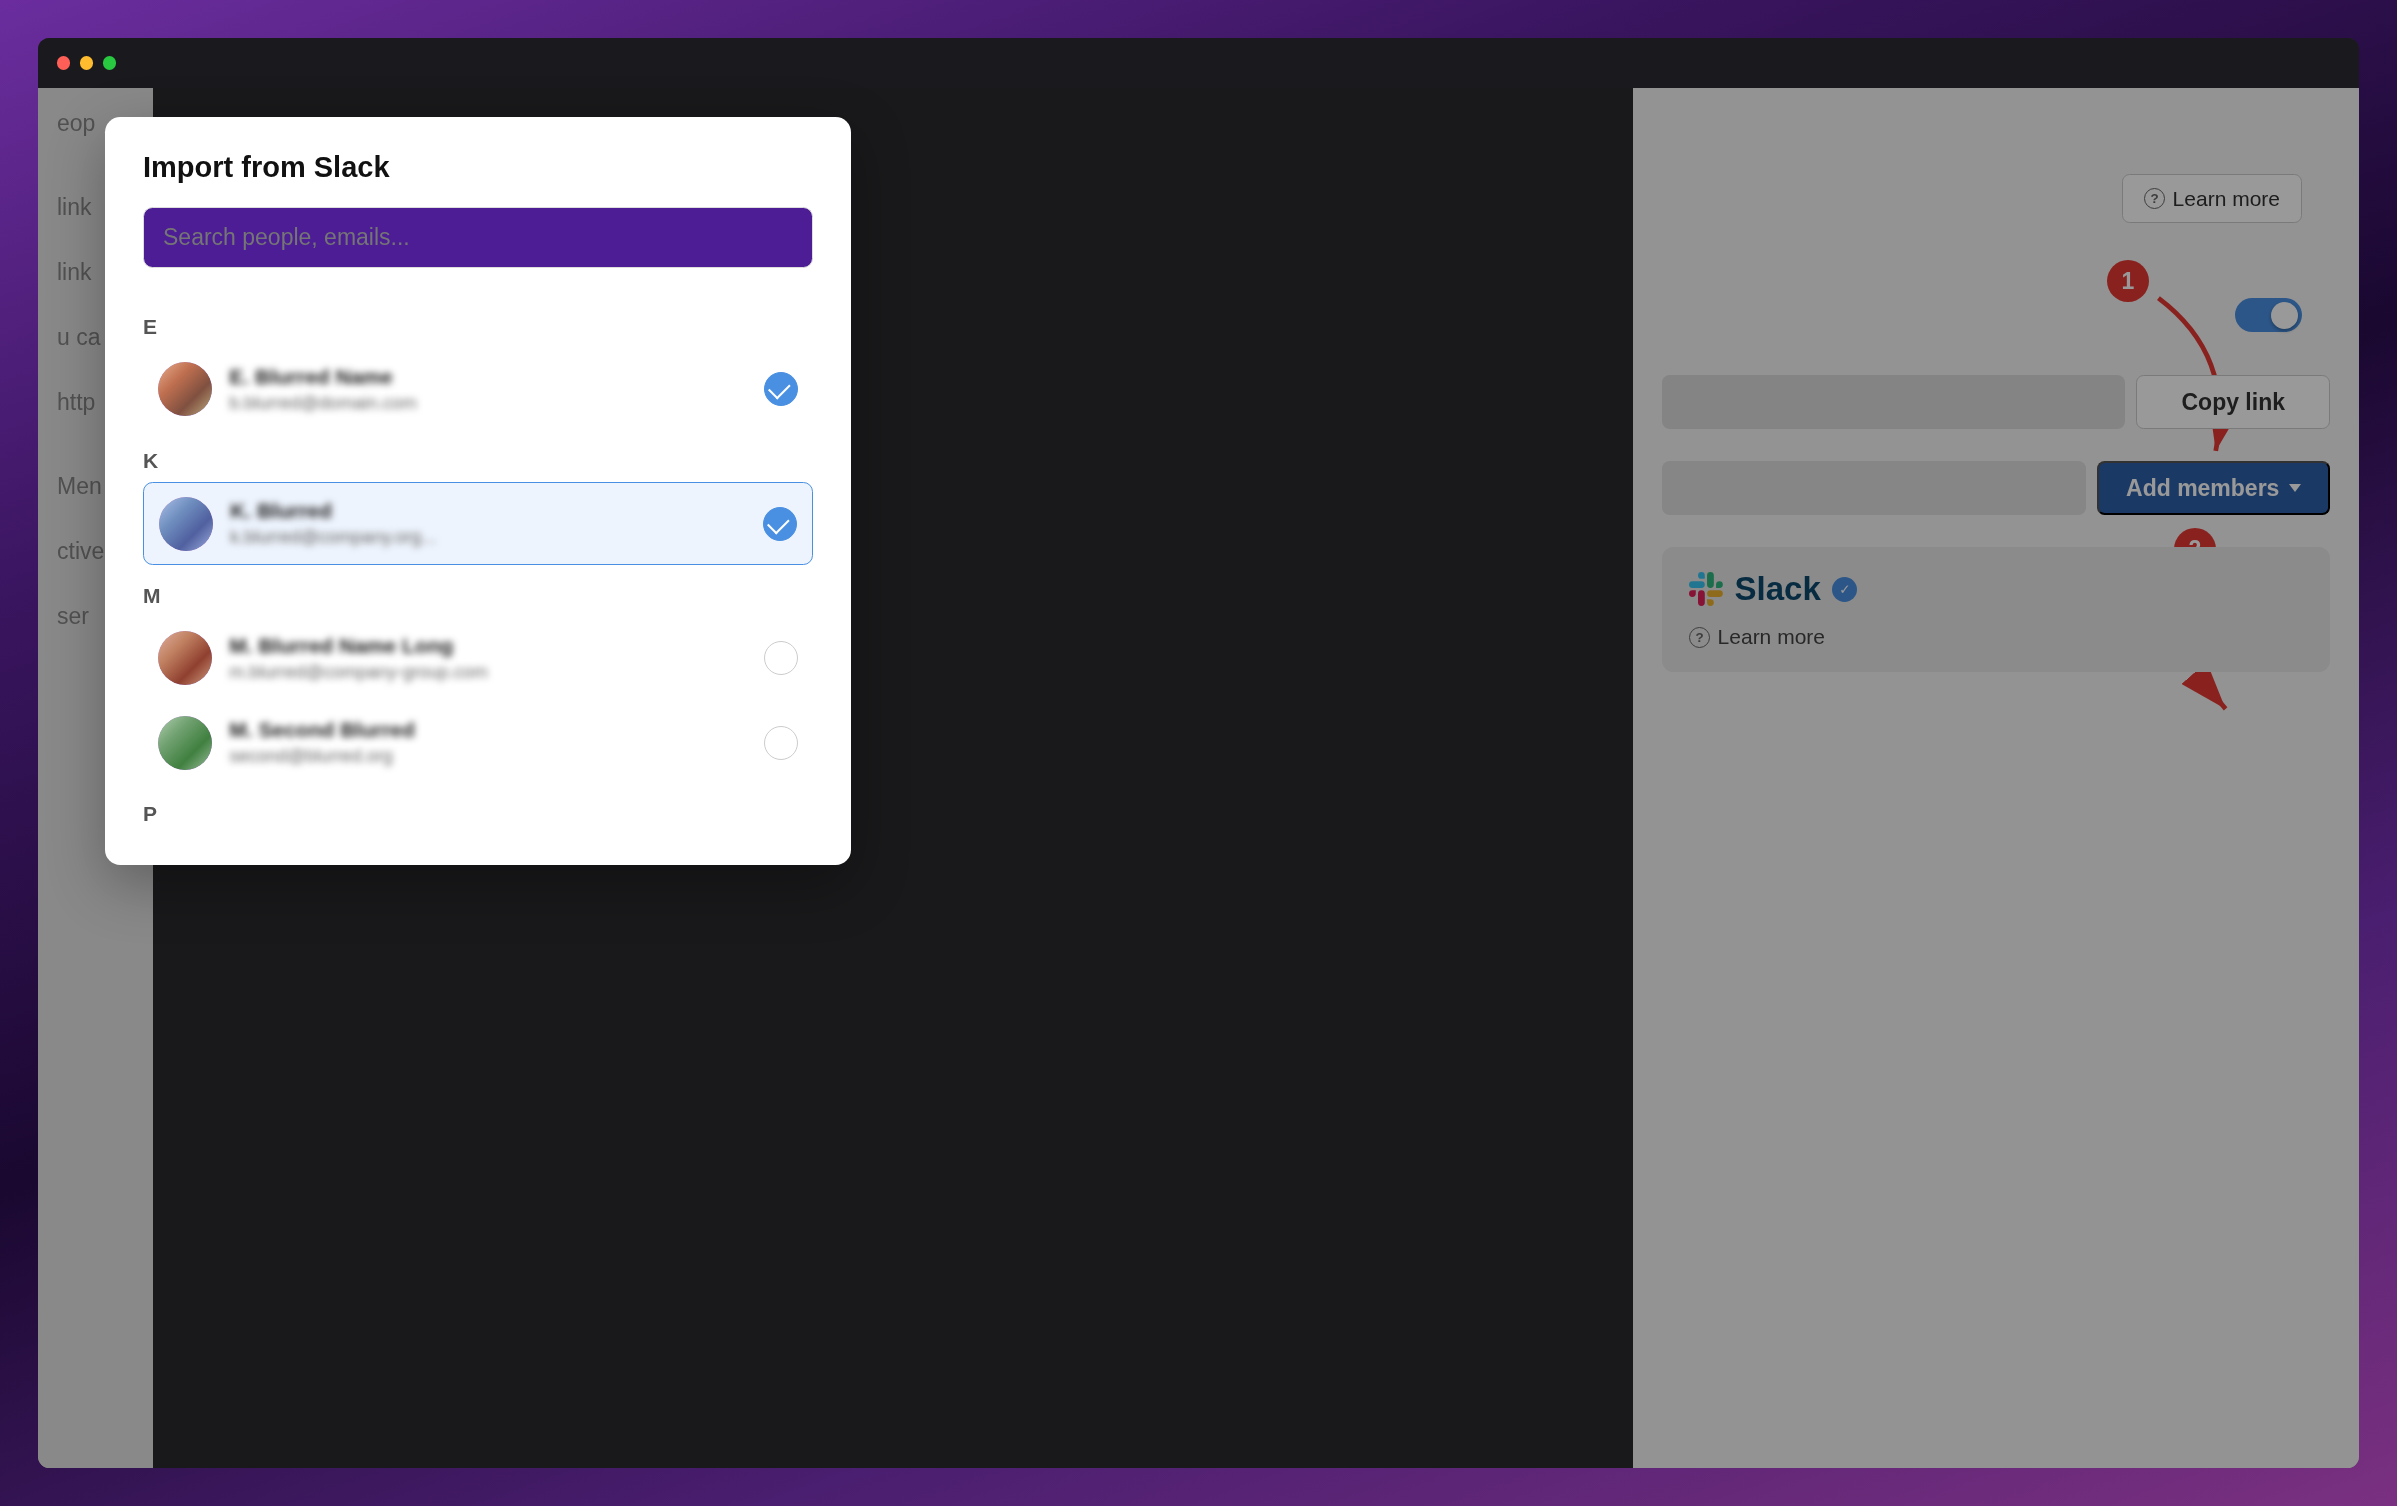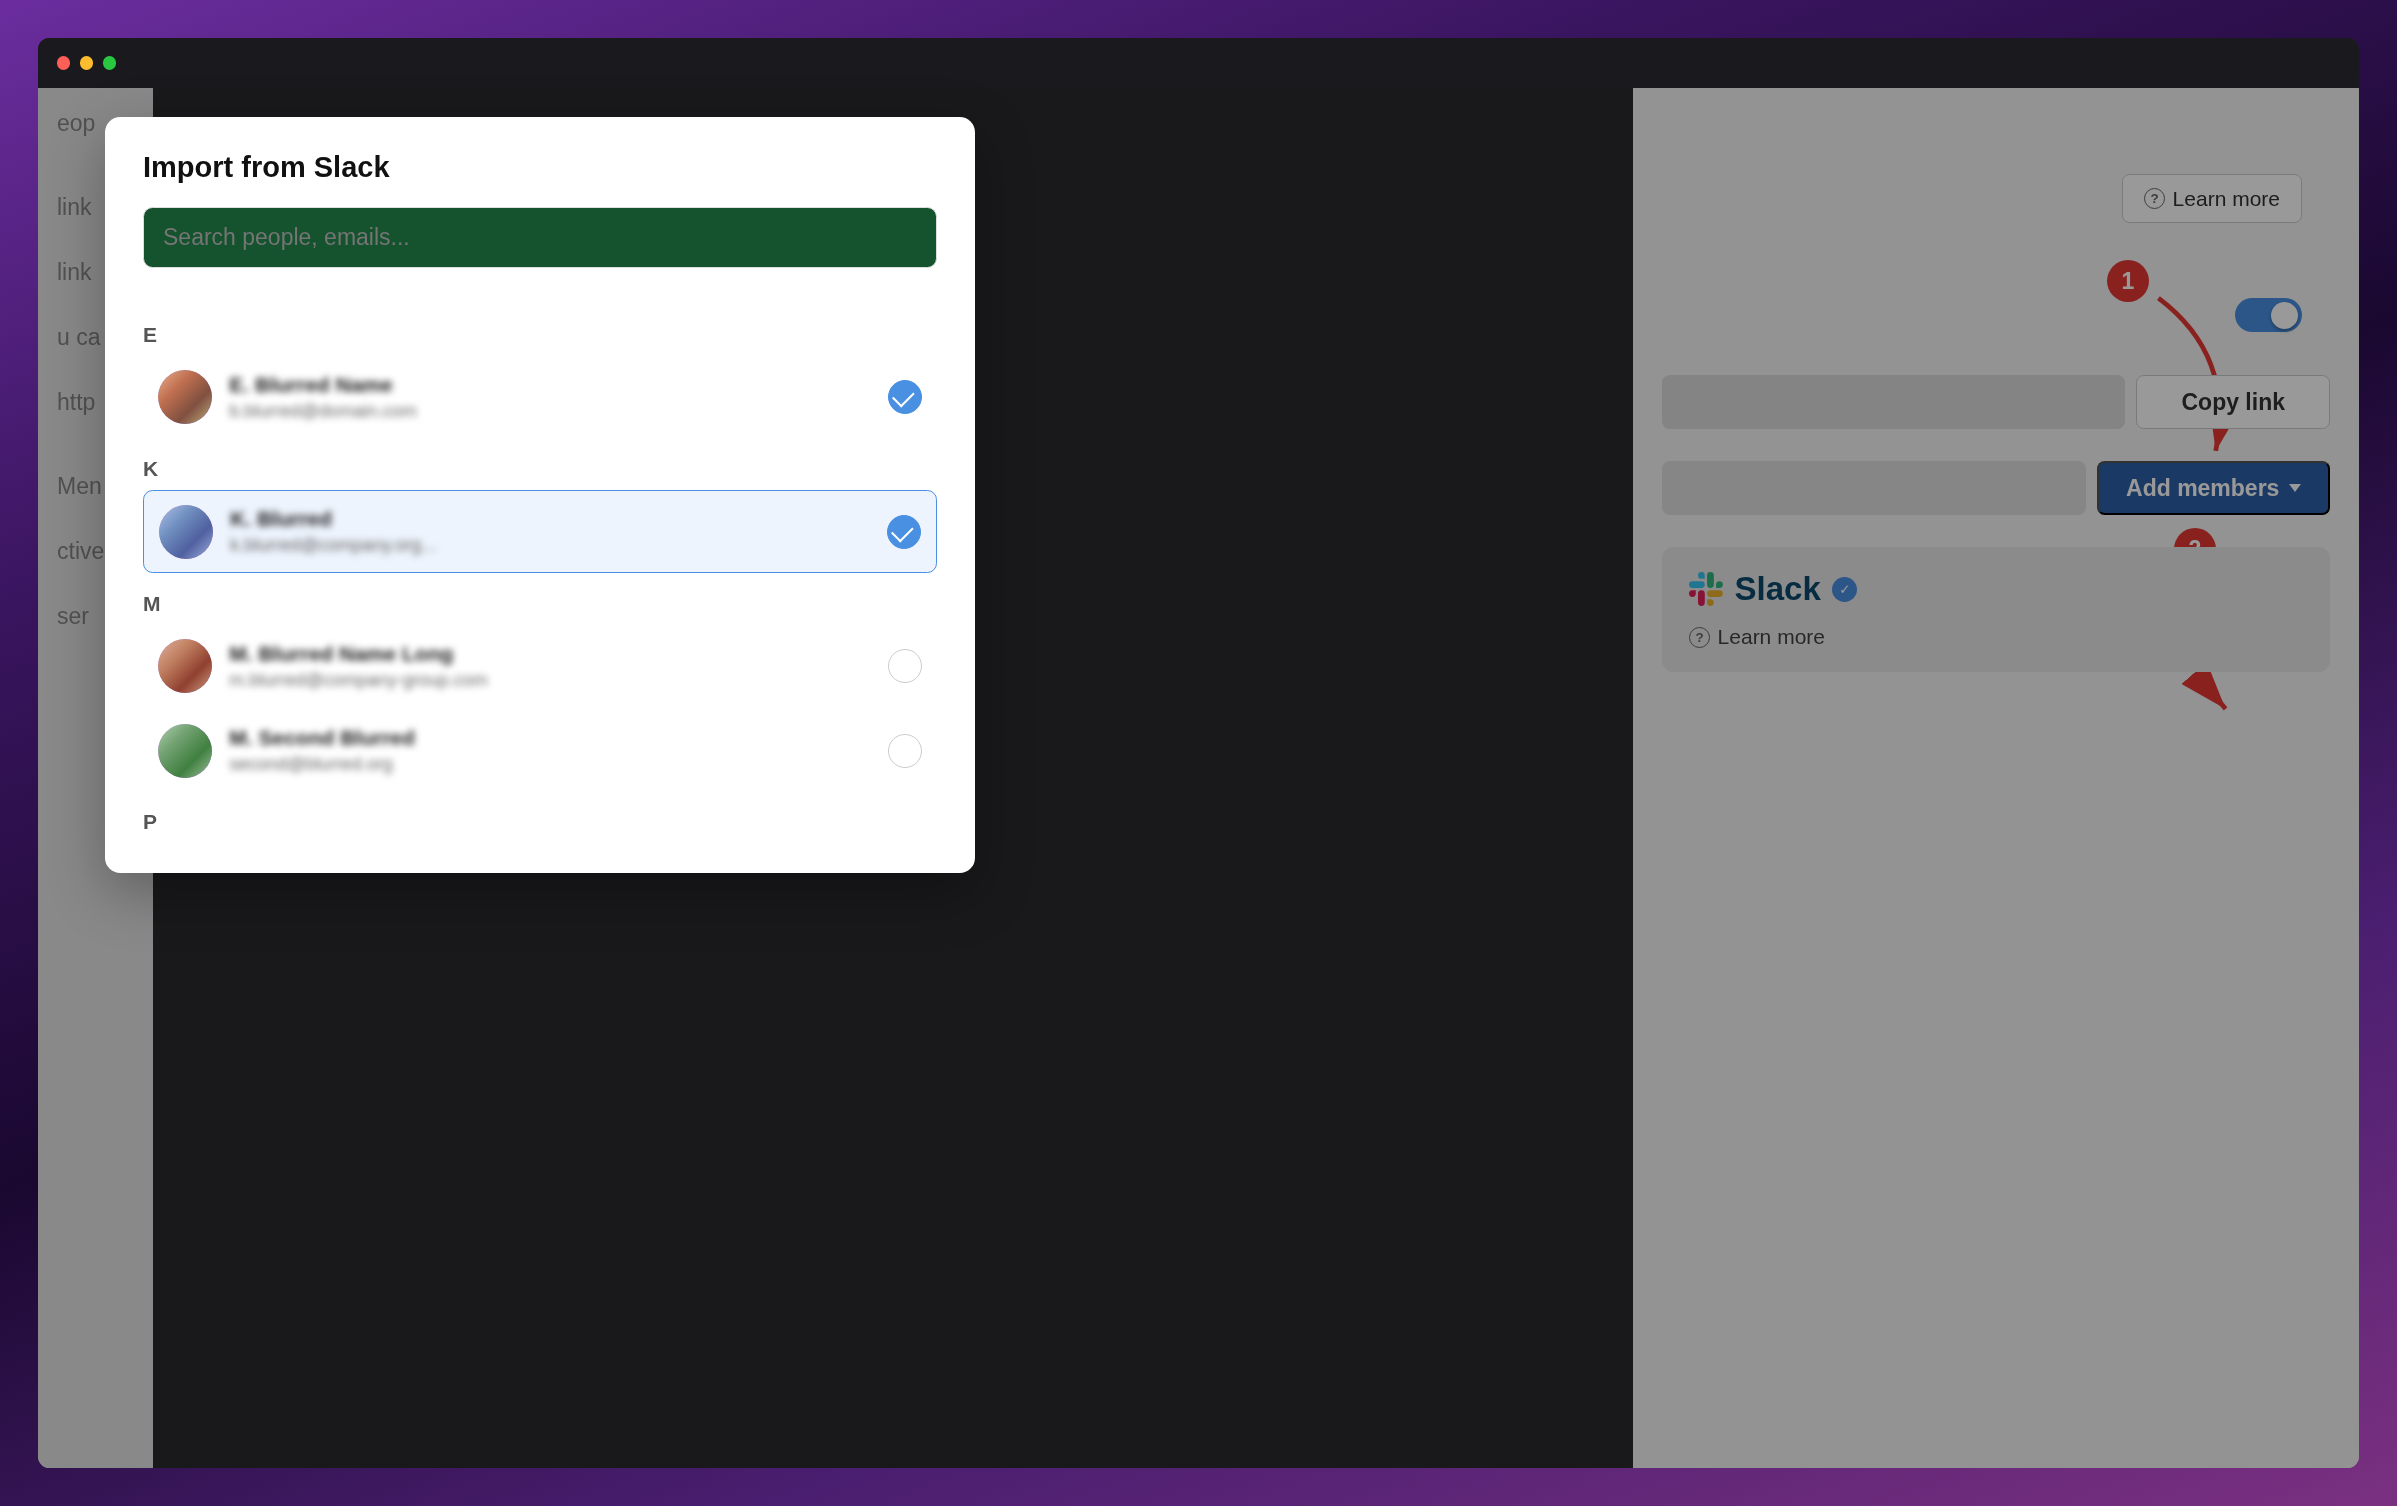--- a/index.html
+++ b/index.html
@@ -311,21 +311,21 @@
       background: rgba(0,0,0,0.4);
       display: flex;
       align-items: flex-start;
       justify-content: flex-start;
       padding: 29px 0 0 67px;
     }
 
     .modal {
       background: white;
       border-radius: 15.3px;
-      width: 870px;
+      width: 746px;
       max-height: 860px;
       overflow: hidden;
       box-shadow: 0 19px 57px rgba(0,0,0,0.3);
       display: flex;
       flex-direction: column;
     }
 
     .modal-header {
       padding: 34px 38px 0 38px;
     }
@@ -338,23 +338,23 @@
     }
 
     .modal-search {
       width: 100%;
       height: 61px;
       border: 1.4px solid #ddd;
       border-radius: 9.6px;
       padding: 0 19px;
       font-size: 23px;
       color: #aaa;
-      background: #14532d;
+      background: #4c1d95;
       outline: none;
-      margin-bottom: 40px;
+      margin-bottom: 32px;
     }
 
     .modal-body {
       flex: 1;
       overflow-y: auto;
       padding: 0 38px 29px 38px;
     }
 
     .section-label {
       font-size: 21px;

